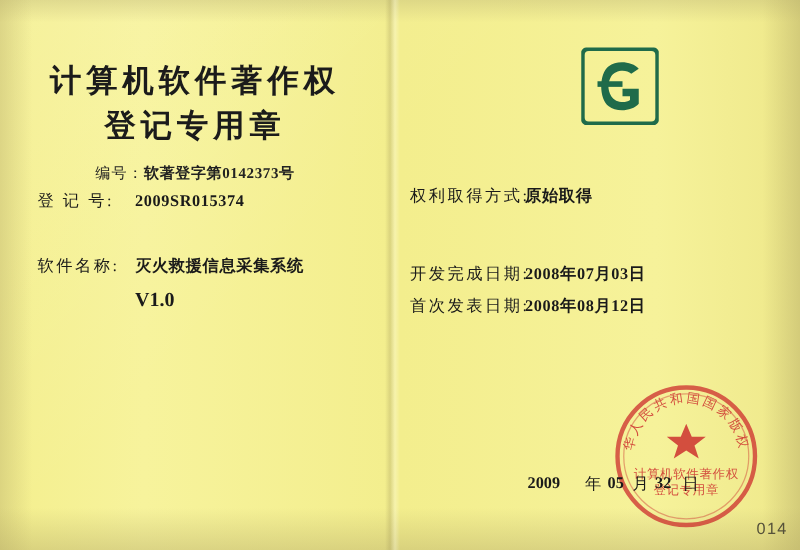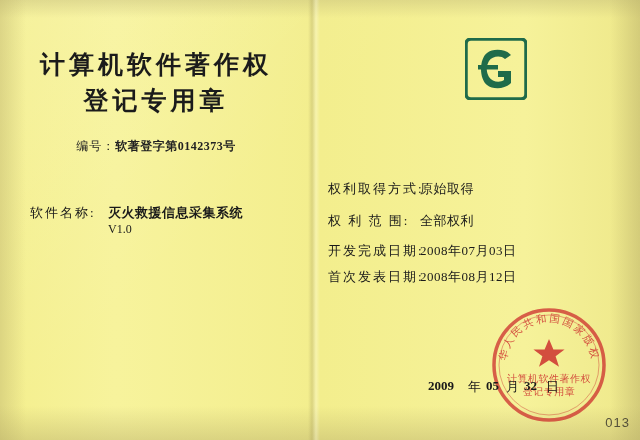--- a/index.html
+++ b/index.html
@@ -86,21 +86,21 @@
     width: 312px;
     text-align: center;
     font-size: 25px;
     font-weight: bold;
     letter-spacing: 4px;
     color: #1b1b1b;
     font-family: "DejaVu Serif", "Liberation Serif", serif;
   }
   .serial-line {
     position: absolute;
-    left: 0; top: 138px;
+    left: 0; top: 130px;
     width: 312px;
     text-align: center;
     font-size: 12px;
     color: #222;
     letter-spacing: 1px;
   }
   .serial-line .serial-value {
     font-weight: bold;
     letter-spacing: 0.5px;
   }
@@ -120,23 +120,23 @@
     display: inline-block;
     font-weight: bold;
     letter-spacing: 0.5px;
   }
   #field-reg-number { top: 152px; }
   #field-reg-number .label { width: 78px; }
   #field-software-name { top: 204px; }
   #field-software-name .label { width: 78px; }
   #field-version {
     position: absolute;
-    left: 108px; top: 222px;
-    font-size: 12px;
-    font-weight: normal;
+    left: 108px; top: 232px;
+    font-size: 16px;
+    font-weight: bold;
     color: #1a1a1a;
   }
   #field-owner { top: 262px; }
   #field-owner .label { width: 78px; }
 
   
   .right-panel {
     position: absolute;
     left: 320px; top: 0;
     width: 320px; height: 440px;
@@ -152,23 +152,22 @@
     font-size: 13px;
     color: #1a1a1a;
     white-space: nowrap;
   }
   .rfield .label {
     display: inline-block;
     letter-spacing: 2px;
   }
   .rfield .value {
     display: inline-block;
-    font-weight: normal;
+    font-weight: bold;
     letter-spacing: 0.5px;
-    margin-top: 32px;
   }
   #rfield-acquire { top: 148px; }
   #rfield-acquire .label { width: 92px; }
   #rfield-scope { top: 180px; }
   #rfield-scope .label { width: 92px; }
   #rfield-devdate { top: 210px; }
   #rfield-devdate .label { width: 92px; }
   #rfield-pubdate { top: 236px; }
   #rfield-pubdate .label { width: 92px; }
 
@@ -197,21 +196,21 @@
     position: absolute;
     left: 8px; top: 378px;
     width: 300px;
     font-size: 13px;
     color: #1a1a1a;
   }
   .date-line .dpart {
     position: absolute;
     white-space: nowrap;
   }
-  .date-line .d-year  { left: 100px; font-weight: bold; }
+  .date-line .d-year  { left: 94px; font-weight: bold; }
   .date-line .d-yearc { left: 140px; }
   .date-line .d-month { left: 158px; font-weight: bold; }
   .date-line .d-monthc{ left: 178px; }
   .date-line .d-day   { left: 196px; font-weight: bold; }
   .date-line .d-dayc  { left: 218px; }
 
   .corner-number {
     position: absolute;
     right: 10px; bottom: 10px;
     font-size: 13px;
@@ -233,20 +232,23 @@
 
   <div class="left-panel">
 
     <div class="title-main">计算机软件著作权</div>
     <div class="title-sub">登记专用章</div>
 
     <div class="serial-line">
       <span>编号：</span><span class="serial-value">软著登字第0142373号</span>
     </div>
 
+    <div class="field" id="field-reg-number">
+      <span class="label">登 记 号:</span><span class="value">2009SR015374</span>
+    </div>
 
     <div class="field" id="field-software-name">
       <span class="label">软件名称:</span><span class="value">灭火救援信息采集系统</span>
     </div>
     <div id="field-version">V1.0</div>
 
   </div>
 
   <div class="right-panel">
 
@@ -255,23 +257,20 @@
         <rect x="1" y="1" width="60" height="60" rx="5" ry="5" fill="none" stroke="#1f6b4a" stroke-width="3.5"></rect>
         <path d="M46 17 C41 11, 28 10, 22 15 C14 21, 14 41, 22 47 C28 52, 41 51, 46 45 L46 33 L33 33 L33 39 L39 39 L39 42 C35 45, 27 44, 24 39 C21 34, 21 28, 24 23 C27 18, 36 17, 40 21 Z" fill="#1f6b4a"></path>
         <rect x="13" y="27" width="20" height="4.5" fill="#1f6b4a"></rect>
       </svg>
     </div>
 
     <div class="rfield" id="rfield-acquire">
       <span class="label">权利取得方式:</span><span class="value">原始取得</span>
     </div>
 
-    <div class="rfield" id="rfield-scope">
-      <span class="label">权 利 范 围:</span><span class="value">全部权利</span>
-    </div>
 
     <div class="rfield" id="rfield-devdate">
       <span class="label">开发完成日期:</span><span class="value">2008年07月03日</span>
     </div>
 
     <div class="rfield" id="rfield-pubdate">
       <span class="label">首次发表日期:</span><span class="value">2008年08月12日</span>
     </div>
 
 
@@ -297,14 +296,14 @@
     <div class="date-line">
       <span class="dpart d-year">2009</span>
       <span class="dpart d-yearc">年</span>
       <span class="dpart d-month">05</span>
       <span class="dpart d-monthc">月</span>
       <span class="dpart d-day">32</span>
       <span class="dpart d-dayc">日</span>
     </div>
   </div>
 
-  <div class="corner-number">013</div>
+  <div class="corner-number">014</div>
 </div>
 
 </body></html>

